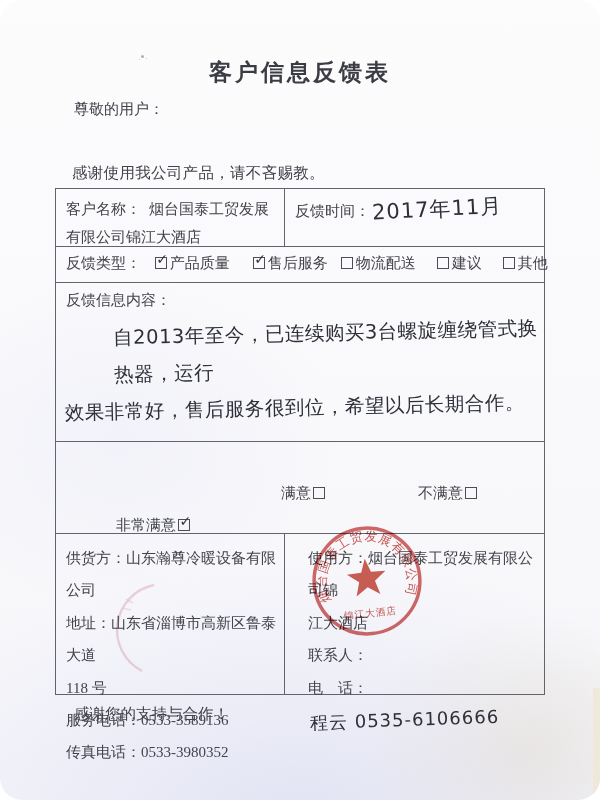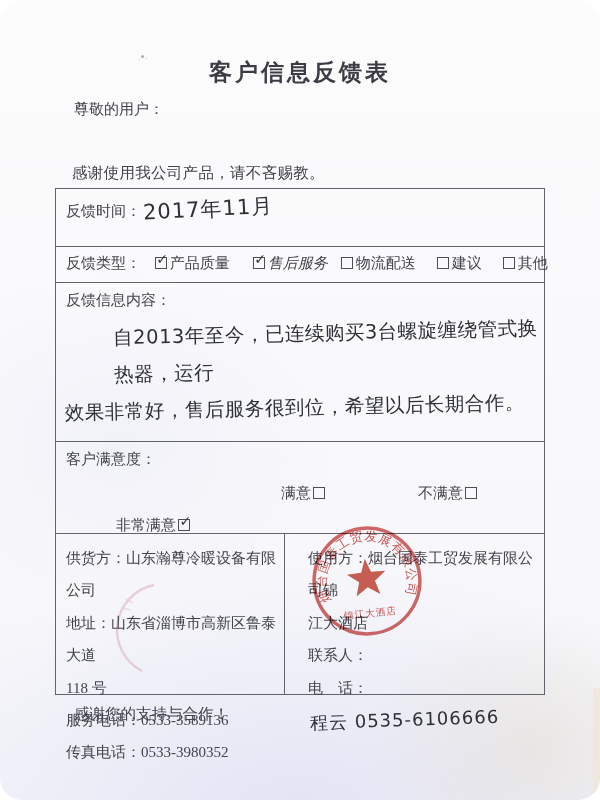--- a/index.html
+++ b/index.html
@@ -28,21 +28,21 @@
   .row{position:relative;border-bottom:1.2px solid #62636d;box-sizing:border-box;display:flex;}
   .row.last{border-bottom:none;}
   .r1{height:58px;} .r2{height:36px;} .r3{height:159px;display:block;} .r4{height:92px;display:block;} .r5{height:160px;gap:13px;}
   .cell-l{width:229px;border-right:1.2px solid #62636d;box-sizing:border-box;
     padding:6px 8px 0 10px;line-height:28px;}
   .cell-r{flex:1;padding:6px 8px 0 10px;line-height:28px;}
   .val-gap{margin-left:8px;}
   .r2-inner{padding:7px 0 0 10px;white-space:nowrap;}
   .opt{margin-right:21px;}
   .opt:nth-of-type(3){margin-right:23px;}
-  .opt:nth-of-type(4){margin-right:13px;font-style:italic;}
+  .opt:nth-of-type(4){margin-right:13px;}
   .opt:last-of-type{margin-right:0;}
   .r3-label{padding:8px 0 0 10px;}
   .r4-label{padding:8px 0 0 10px;}
   .sat-opt{position:absolute;top:42px;}
   .sat-1{left:60px;margin-top:32px;} .sat-2{left:225px;} .sat-3{left:362px;}
   .r5 .cell-l,.r5 .cell-r{padding-top:8px;line-height:32.4px;}
 
   .cb{display:inline-block;width:12px;height:12px;border:1.3px solid #4c4d56;
     box-sizing:border-box;position:relative;vertical-align:-1px;margin-right:3px;}
   .cb-after{margin-right:0;margin-left:2px;}
@@ -67,20 +67,23 @@
   <div class="edge-strip"></div>
   <div class="speck"></div>
 
   <div class="title">客户信息反馈表</div>
   <div class="greeting">尊敬的用户：</div>
   <div class="intro2">感谢使用我公司产品，请不吝赐教。</div>
 
   <div class="form-table">
 
     <div class="row r1">
+      <div class="cell-l">
+        <span>客户名称：</span><span class="val-gap">烟台国泰工贸发展有限公司锦江大酒店</span>
+      </div>
       <div class="cell-r">
         <span>反馈时间：</span><span class="hw hw-time">2017年11月</span>
       </div>
     </div>
 
     <div class="row r2">
       <div class="r2-inner">
         <span>反馈类型：</span>
         <span style="margin-left:10px"></span><span class="opt"><span class="cb checked"></span><span>产品质量</span></span><span class="opt"><span class="cb checked"></span><span>售后服务</span></span><span class="opt"><span class="cb"></span><span>物流配送</span></span><span class="opt"><span class="cb"></span><span>建议</span></span><span class="opt"><span class="cb"></span><span>其他</span></span>
       </div>
@@ -88,21 +91,20 @@
 
     <div class="row r3">
       <div class="r3-label">反馈信息内容：</div>
       <div class="hw hw-content">
         <div class="l1">自2013年至今，已连续购买3台螺旋缠绕管式换热器，运行</div>
         <div class="l2">效果非常好，售后服务很到位，希望以后长期合作。</div>
       </div>
     </div>
 
     <div class="row r4">
-      <div class="r4-label">客户满意度：</div>
       <span class="sat-opt sat-1"><span>非常满意</span><span class="cb cb-after checked"></span></span>
       <span class="sat-opt sat-2"><span>满意</span><span class="cb cb-after"></span></span>
       <span class="sat-opt sat-3"><span>不满意</span><span class="cb cb-after"></span></span>
     </div>
 
     <div class="row r5 last">
       <div class="cell-l">
         <div>供货方：山东瀚尊冷暖设备有限公司</div>
         <div>地址：山东省淄博市高新区鲁泰大道</div>
         <div>118 号</div>

